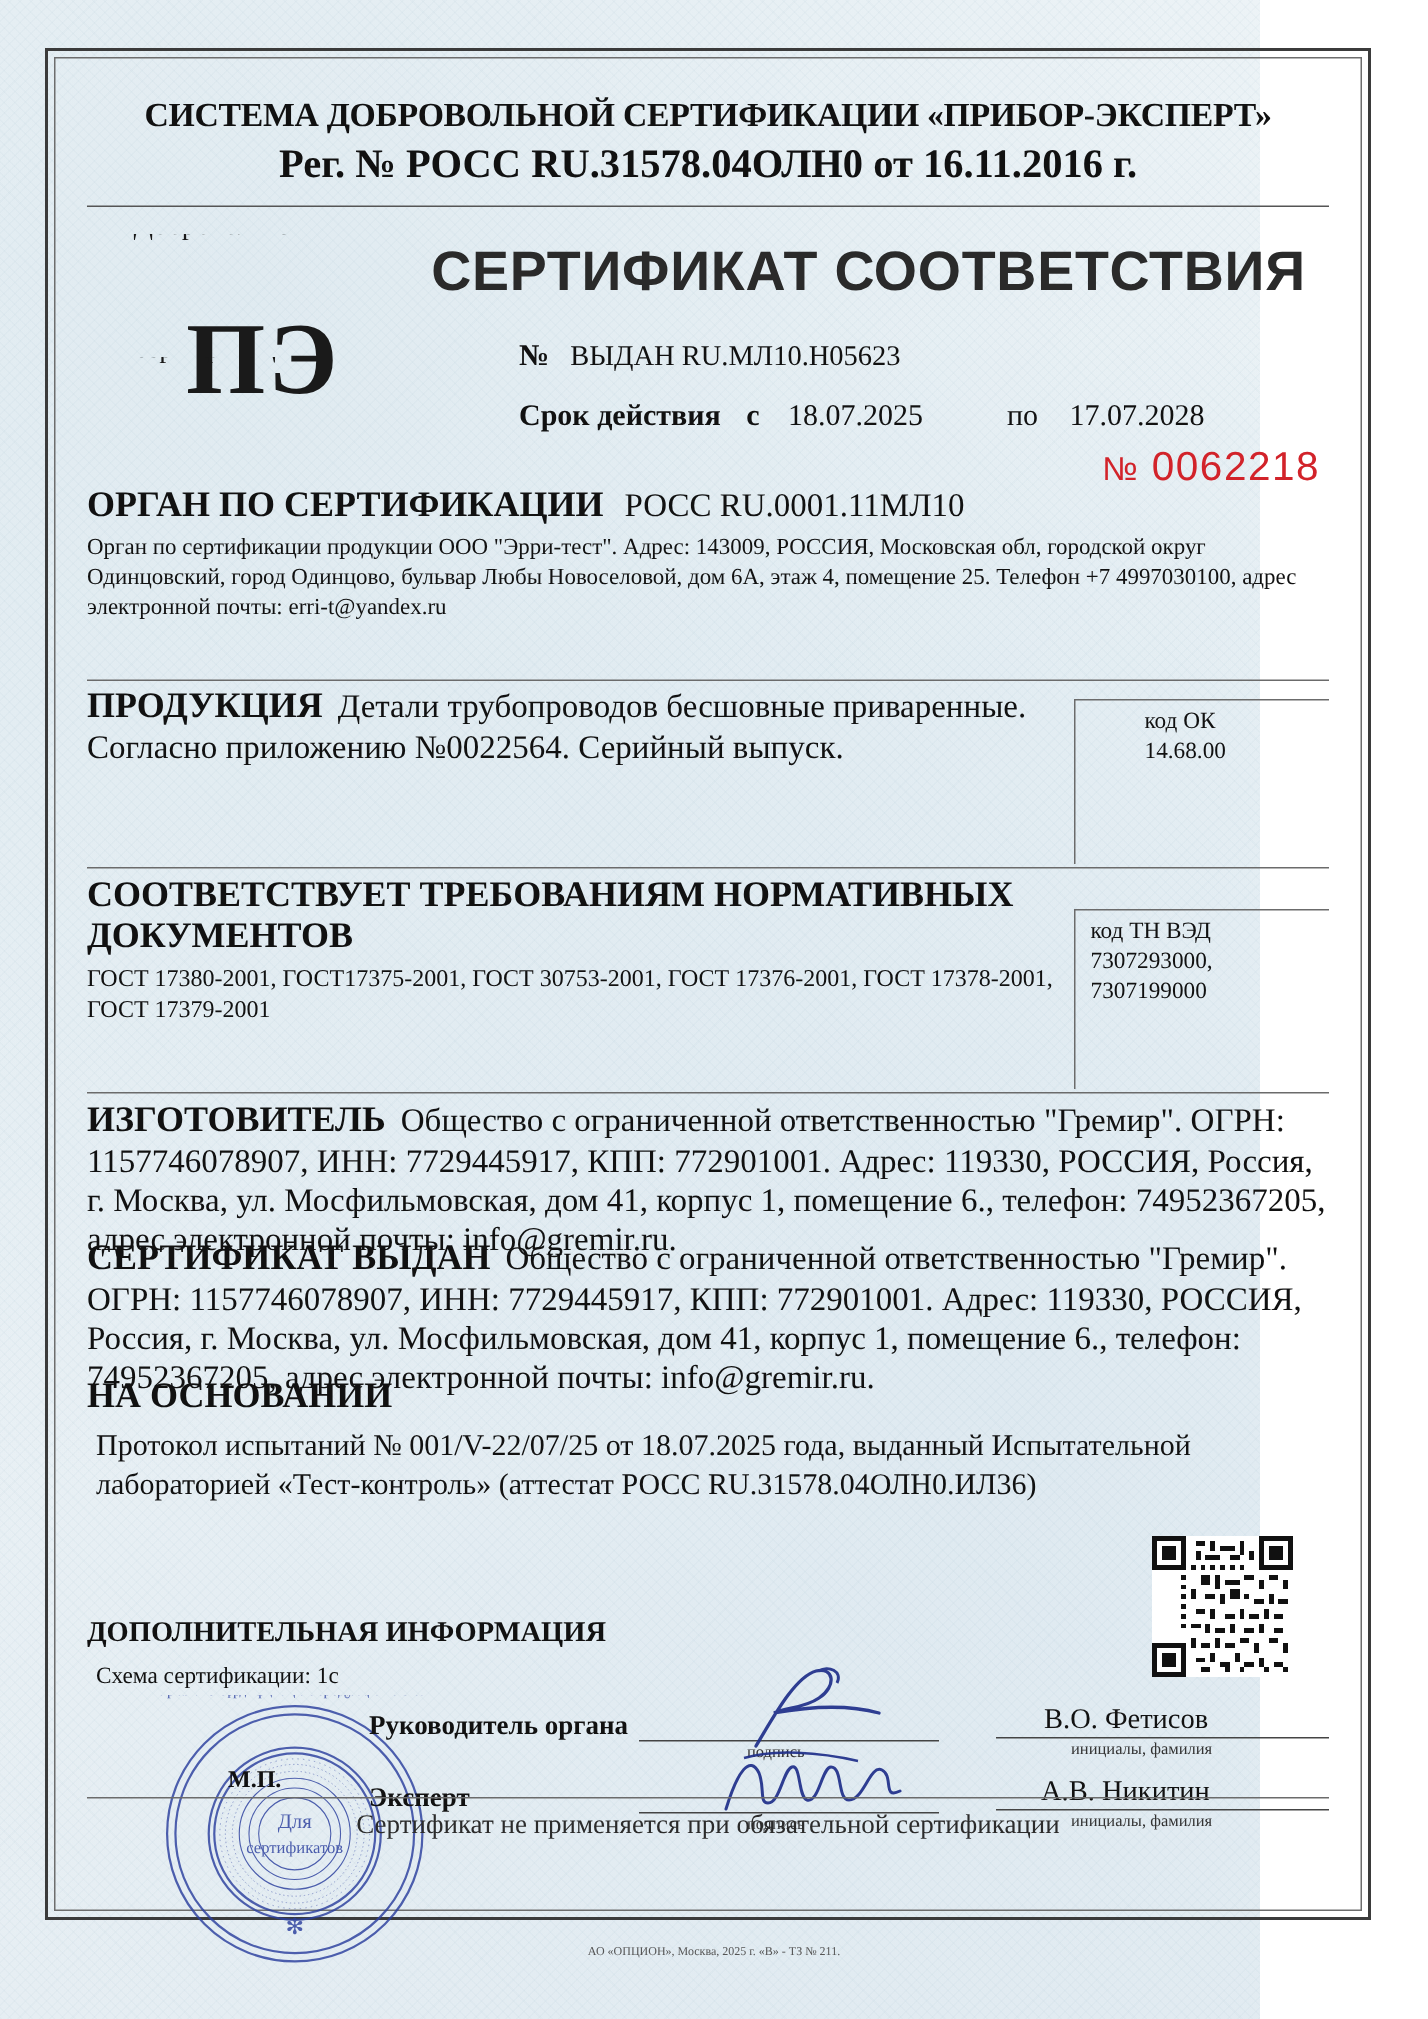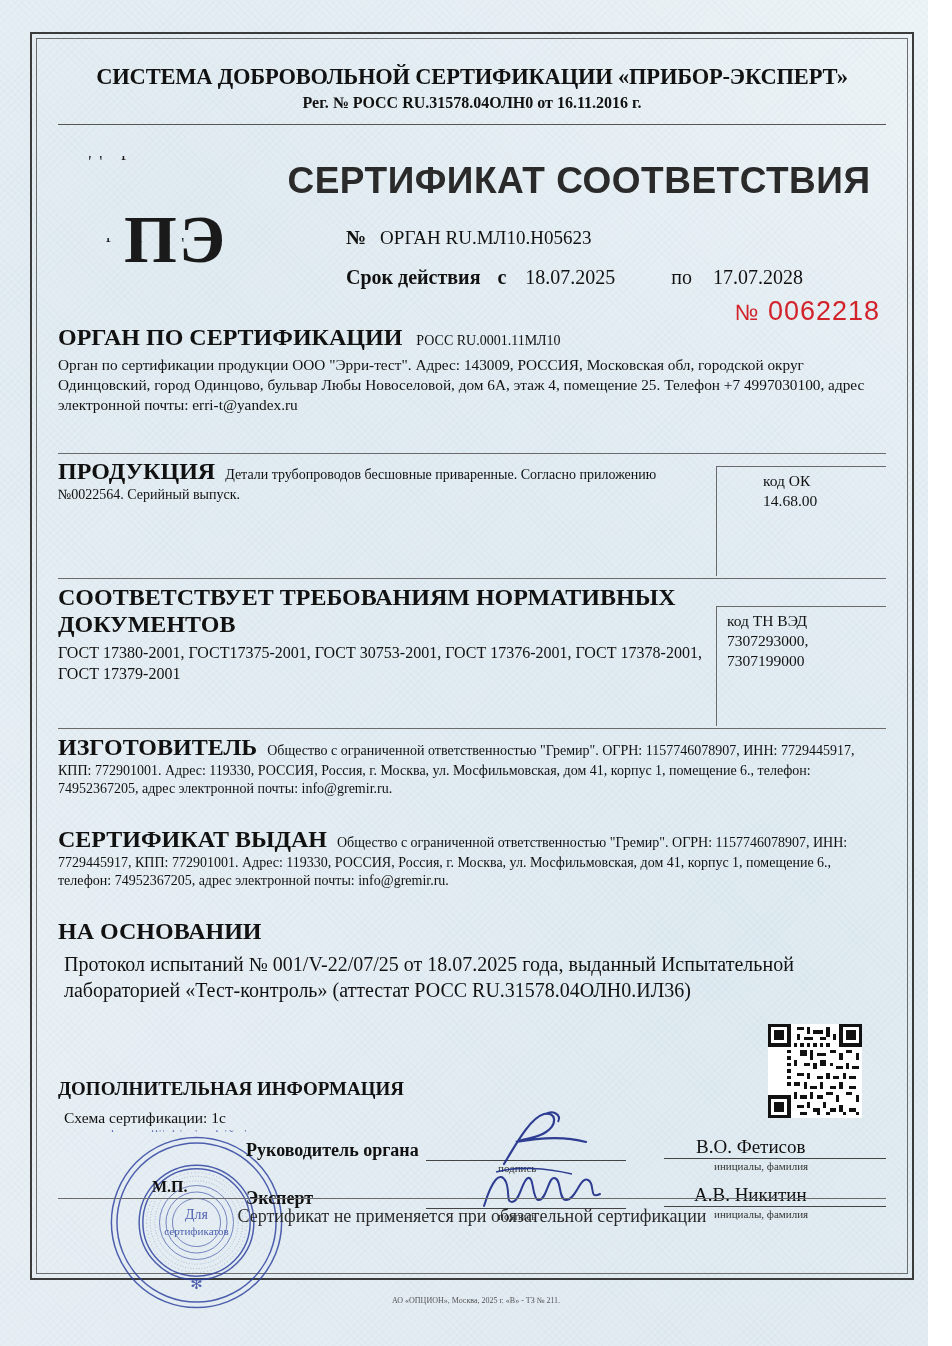--- a/index.html
+++ b/index.html
@@ -13,21 +13,21 @@
     font-family: "Liberation Serif", serif;
     color: #111;
     position: relative;
     overflow: hidden;
   }
 
   
   #certificate {
     position: absolute;
     left: 0; top: 0;
-    width: 928px;
+    width: 840px;
     height: 1346px;
     background:
       radial-gradient(circle at 20% 15%, rgba(214,228,236,0.55), rgba(255,255,255,0) 60%),
       radial-gradient(circle at 80% 70%, rgba(208,224,235,0.45), rgba(255,255,255,0) 65%),
       linear-gradient(180deg, #eef4f7 0%, #e9f1f5 35%, #eaf1f5 70%, #e6eef3 100%);
   }
   
   #certificate::before {
     content: "";
     position: absolute;
@@ -68,21 +68,21 @@
     text-align: center;
     font-weight: bold;
     font-size: 22.5px;
     letter-spacing: -0.2px;
     margin-top: 16px;
     line-height: 1.15;
   }
   .sys-reg {
     text-align: center;
     font-weight: bold;
-    font-size: 16px;
+    font-size: 27px;
     margin-top: 4px;
   }
   .header-rule {
     border-bottom: 1px solid #555;
     margin: 12px 12px 0 12px;
   }
 
   
   .logo-block {
     position: absolute;
@@ -166,21 +166,21 @@
     left: 12px;
     width: 828px;
     box-sizing: border-box;
   }
   .sect-head {
     font-weight: bold;
     font-size: 24px;
     display: inline;
   }
   .sect-val {
-    font-size: 14px;
+    font-size: 22px;
     display: inline;
     margin-top: 33px;
   }
   .body-text {
     font-size: 15.3px;
     line-height: 1.32;
     margin-top: 4px;
   }
   .rule {
     border-bottom: 1px solid #6b6b6b;
@@ -304,21 +304,21 @@
         <defs>
             <path id="arcBot" d="M 8,14 A 92,66 0 0 0 178,28" fill="none"></path>
           </defs>
         <text>сертификация</text>
       </svg>
     </div>
 
     <div class="main-title">СЕРТИФИКАТ СООТВЕТСТВИЯ</div>
 
     <div class="num-row">
-      <span class="no-sign">№</span><span class="num-val">ОРГАН RU.МЛ10.Н05623</span>
+      <span class="no-sign">№</span><span class="num-val">ВЫДАН RU.МЛ10.Н05623</span>
     </div>
 
     <div class="valid-row">
       <b>Срок действия</b>
       <b class="d0" style="margin-left:12px">с</b>
       <span class="d1">18.07.2025</span>
       <span class="po">по</span>
       <span class="d2">17.07.2028</span>
     </div>
 

